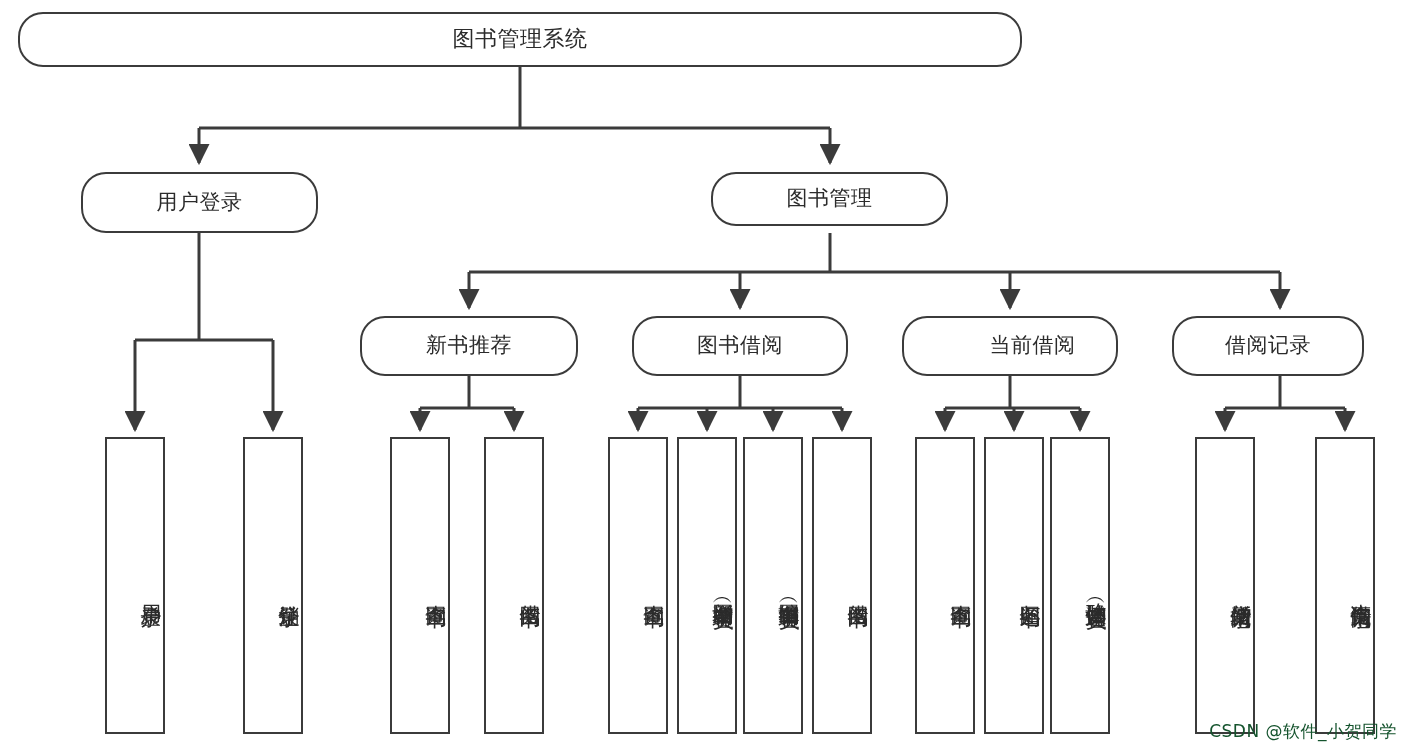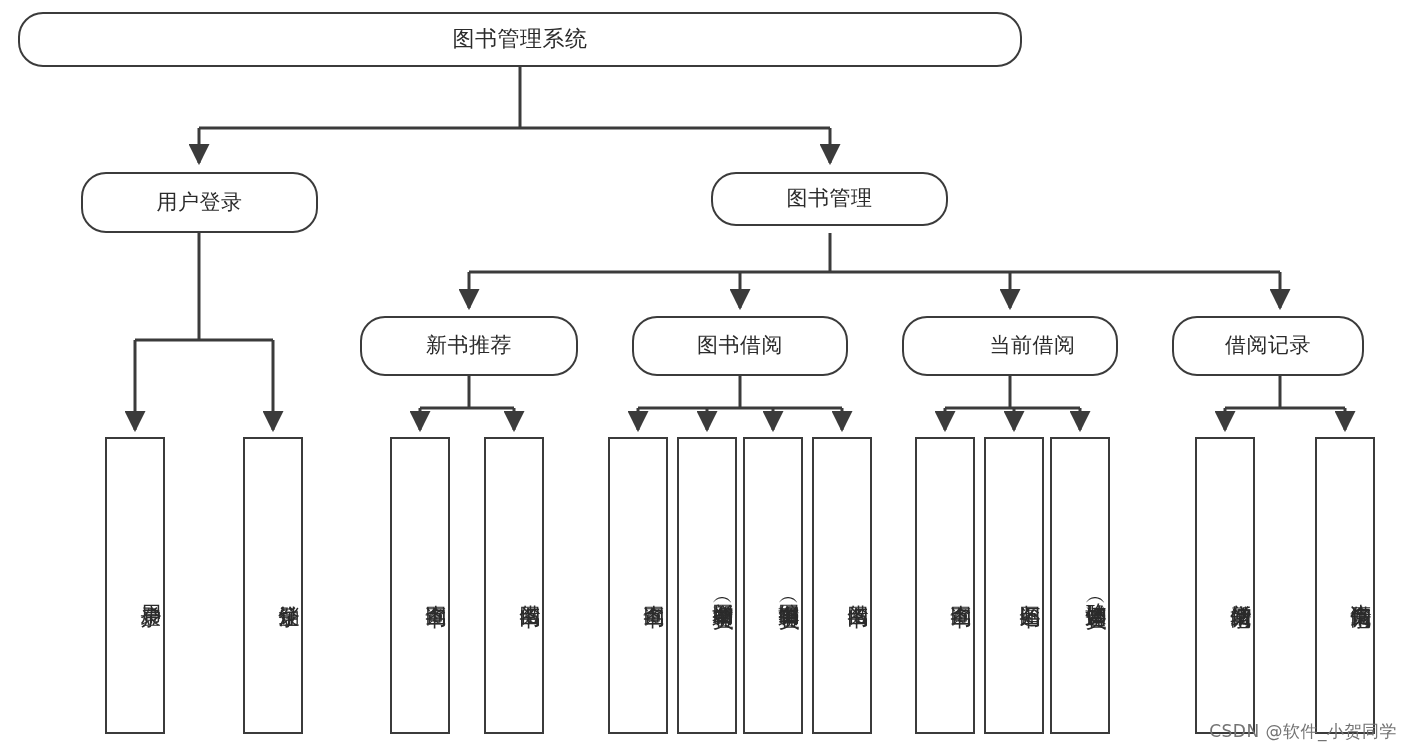--- a/index.html
+++ b/index.html
@@ -58,21 +58,21 @@
     display: block;
   }
   #title-node {
     font-size: 22px;
   }
   #watermark {
     position: absolute;
     right: 8px;
     bottom: 4px;
     font-size: 17px;
-    color: #737373;
+    color: #14532d;
     white-space: nowrap;
     letter-spacing: 0.5px;
   }
 </style>
 </head>
 <body>
 
 <div id="diagram-root">
 
   <svg id="edge-layer" viewBox="0 0 1405 747" xmlns="http://www.w3.org/2000/svg">

